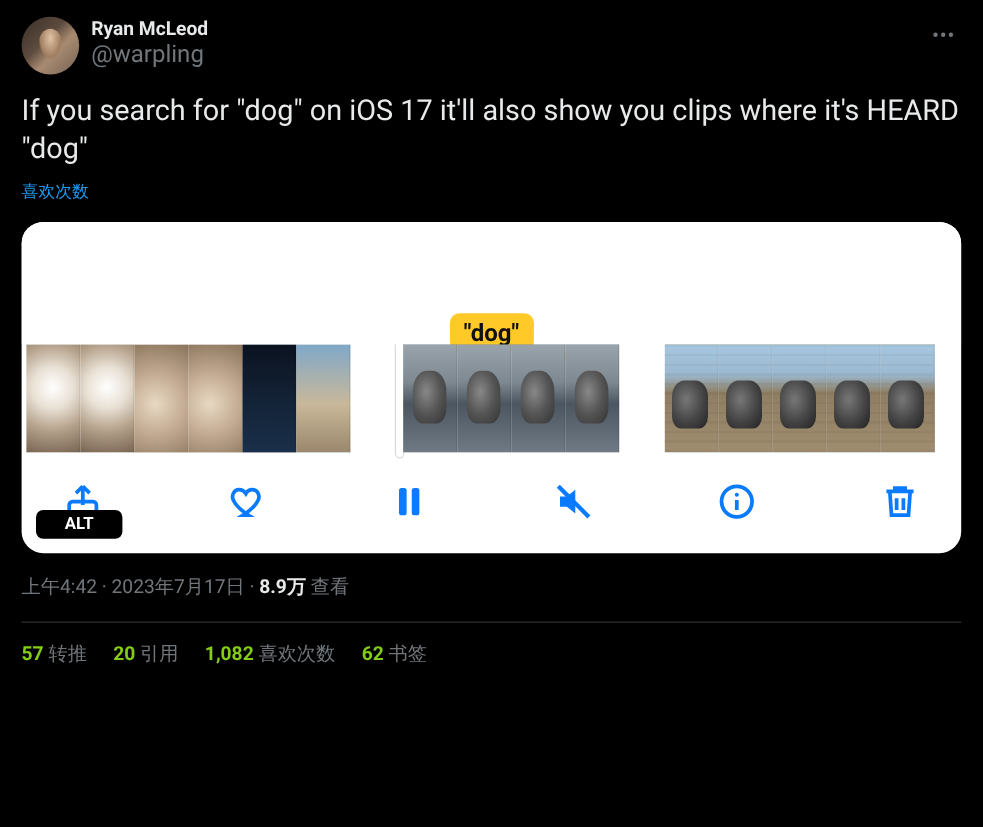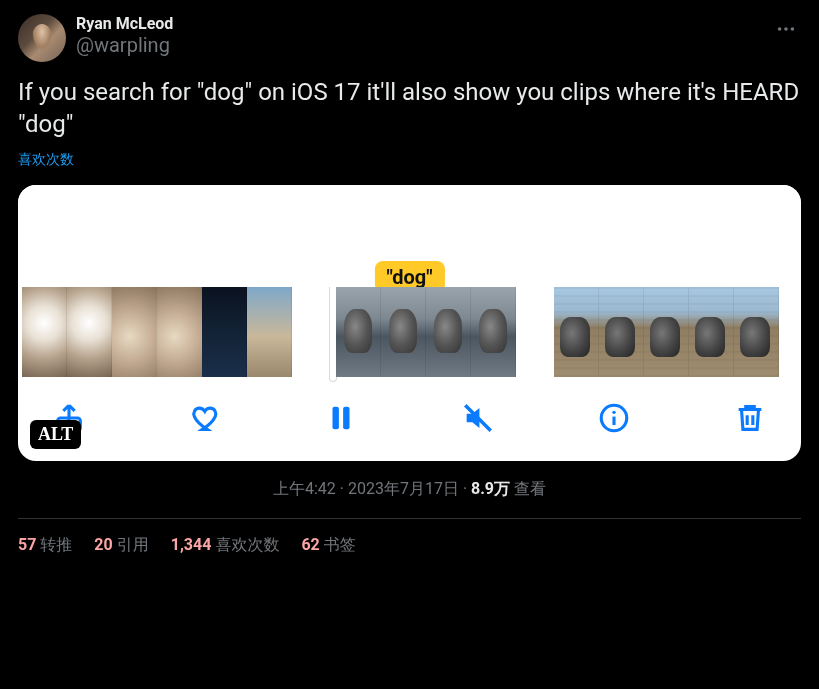--- a/index.html
+++ b/index.html
@@ -67,30 +67,30 @@
   .frame.deck::after { content:""; position:absolute; left:6px; top:30px; width:30px; height:40px; background: radial-gradient(ellipse at 40% 40%, #777 0%, #444 55%, #222 100%); border-radius: 35% 35% 25% 25%; }
   .playhead { width: 6px; height: 98px; background:#fff; border-radius:3px; margin: -4px 0; box-shadow: 0 0 0 1px rgba(0,0,0,.15); }
 
   .toolbar { display:flex; justify-content: space-between; align-items:center; padding: 24px 34px 26px; }
   .toolbar .tb { color:#0a7aff; cursor:pointer; display:flex; align-items:center; justify-content:center; }
   .toolbar svg { width: 34px; height: 34px; stroke:#0a7aff; fill:none; stroke-width:2.2; }
   .toolbar .filled svg { fill:#0a7aff; stroke:none; }
 
   .alt-badge {
     position:absolute; left:12px; bottom:12px;
-    background:#000; color:#fff; font-weight:700; font-size:18px;
-    padding: 4px 8px; border-radius:6px;font-family:Liberation Serif, serif;
-  }
-
-  .meta { margin-top: 18px; color:#71767b; font-size:16px;text-align:center; }
+    background:#000; color:#fff; font-weight:700; font-size:14px;
+    padding: 4px 24px; border-radius:6px;
+  }
+
+  .meta { margin-top: 18px; color:#71767b; font-size:16px; }
   .meta .views-num { color:#e7e9ea; font-weight:700; }
   .divider { height:1px; background:#2f3336; margin-top:18px; }
 
   .stats { display:flex; gap:22px; margin-top:16px; font-size:16px; color:#71767b; }
-  .stats .n { color:#fca5a5; font-weight:700; margin-right:4px; }
+  .stats .n { color:#84cc16; font-weight:700; margin-right:4px; }
 </style>
 </head>
 <body>
 
 <div class="tweet">
 
   <div class="header">
     <div class="avatar"></div>
     <div class="names">
       <span class="display-name">Ryan McLeod</span>
@@ -187,17 +187,17 @@
     <span> · </span>
     <span class="views-num">8.9万</span>
     <span> </span><span>查看</span>
   </div>
 
   <div class="divider"></div>
 
   <div class="stats">
     <div><span class="n">57</span><span>转推</span></div>
     <div><span class="n">20</span><span>引用</span></div>
-    <div><span class="n">1,344</span><span>喜欢次数</span></div>
+    <div><span class="n">1,082</span><span>喜欢次数</span></div>
     <div><span class="n">62</span><span>书签</span></div>
   </div>
 
 </div>
 
 </body></html>

